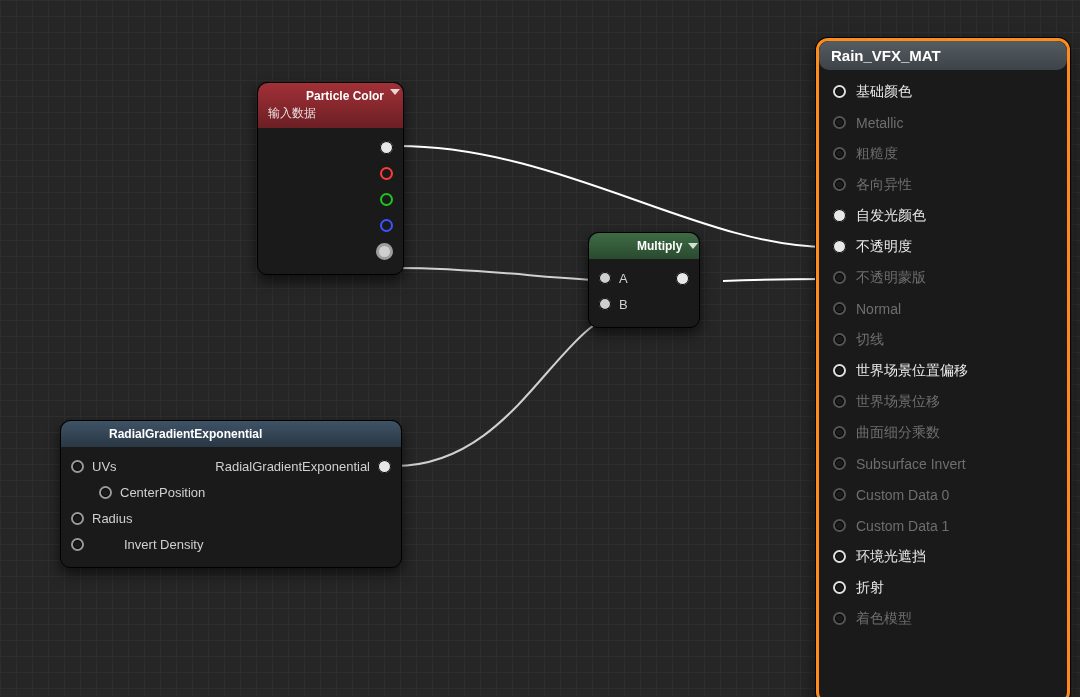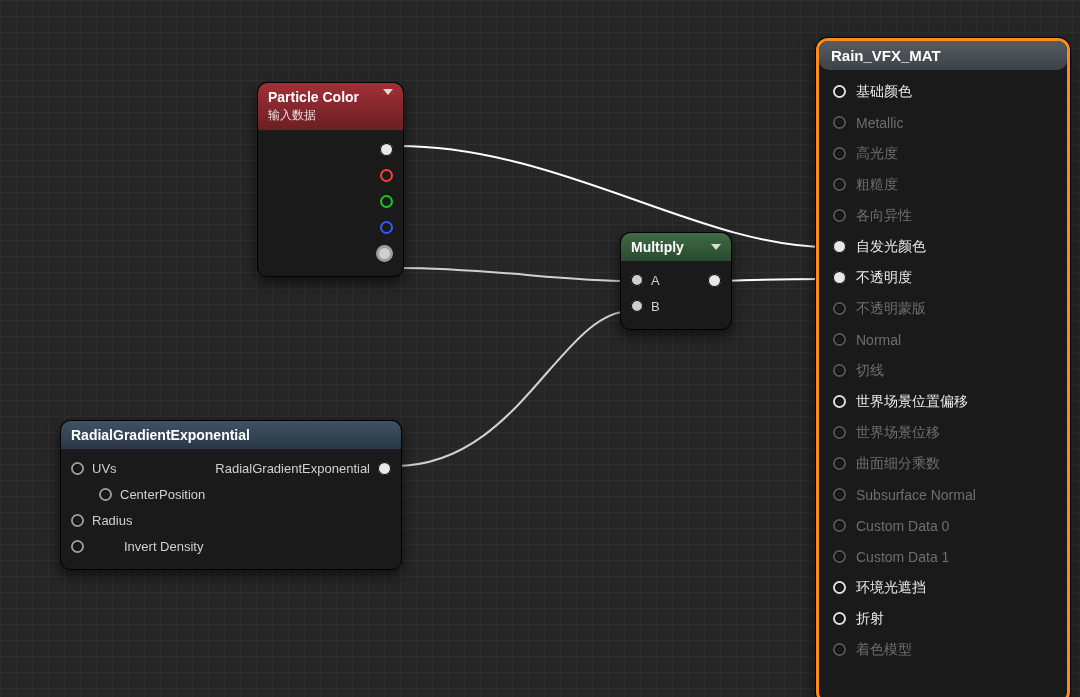--- a/index.html
+++ b/index.html
@@ -12,21 +12,21 @@
       linear-gradient(90deg,#2e2e2e 1px,transparent 1px),
       linear-gradient(#333 1px,transparent 1px),
       linear-gradient(90deg,#333 1px,transparent 1px);
     background-size:16px 16px,16px 16px,128px 128px,128px 128px;
     background-position:0 0,0 0,0 0,0 0;
   }
   svg.wires{position:absolute;left:0;top:0;width:1080px;height:697px;pointer-events:none;}
   
   .node{position:absolute;background:#1a1a1a;border:1px solid #000;border-radius:10px;box-shadow:0 6px 14px rgba(0,0,0,0.6);}
   .node-head{padding:6px 10px;border-top-left-radius:10px;border-top-right-radius:10px;font-weight:600;color:#fff;display:flex;align-items:center;justify-content:space-between;}
-  .node-head .title{white-space:nowrap;font-size:14px;}
+  .node-head .title{white-space:nowrap;font-size:12px;margin-left:38px;}
   .node-sub{font-size:12px;opacity:.85;margin-top:2px;font-weight:400;}
   .chev{width:0;height:0;border-left:5px solid transparent;border-right:5px solid transparent;border-top:6px solid rgba(255,255,255,.8);margin-left:6px;}
   .node-body{padding:6px 10px 10px 10px;}
   .row{display:flex;align-items:center;height:26px;justify-content:space-between;}
   .row .lbl{font-size:13px;color:#d0d0d0;}
   .pin{width:13px;height:13px;border-radius:50%;flex:0 0 auto;box-shadow:0 0 0 1px #000 inset;}
   .pin-solid{background:#e8e8e8;}
   .pin-hollow{background:#1a1a1a;border:2px solid;box-sizing:border-box;}
   .pin-hollow-gray{border-color:#9a9a9a;}
   .pin-left{margin-right:8px;}
@@ -92,21 +92,21 @@
           <span></span>
           <span class="ring ring-blue"></span>
         </div>
     <div class="row">
           <span></span>
           <span class="pin-big"></span>
         </div>
   </div>
 </div>
 
-<div class="node" style="left:620px;top:232px;width:110px;">
+<div class="node" style="left:588px;top:232px;width:110px;">
   <div class="node-head head-green">
     <span class="title">Multiply</span>
     <div class="chev"></div>
   </div>
   <div class="node-body">
     <div class="row">
       <span style="display:flex;align-items:center;">
         <span class="pin pin-hollow pin-hollow-gray pin-left" style="background:#cfcfcf;border:none;width:12px;height:12px;"></span>
         <span class="lbl">A</span>
       </span>
@@ -167,24 +167,20 @@
         <div class="result-row enabled">
           <span class="pin pin-hollow " style="border: 2px solid rgb(224, 224, 224); background: transparent; box-sizing: border-box;"></span>
           <span class="lbl">基础颜色</span>
         </div>
         <div class="result-row disabled">
           <span class="pin pin-hollow " style="border: 2px solid rgb(85, 85, 85); background: transparent; box-sizing: border-box;"></span>
           <span class="lbl">Metallic</span>
         </div>
         <div class="result-row disabled">
           <span class="pin pin-hollow " style="border: 2px solid rgb(85, 85, 85); background: transparent; box-sizing: border-box;"></span>
-          <span class="lbl">高光度</span>
-        </div>
-        <div class="result-row disabled">
-          <span class="pin pin-hollow " style="border: 2px solid rgb(85, 85, 85); background: transparent; box-sizing: border-box;"></span>
           <span class="lbl">粗糙度</span>
         </div>
         <div class="result-row disabled">
           <span class="pin pin-hollow " style="border: 2px solid rgb(85, 85, 85); background: transparent; box-sizing: border-box;"></span>
           <span class="lbl">各向异性</span>
         </div>
         <div class="result-row enabled">
           <span class="pin pin-solid"></span>
           <span class="lbl">自发光颜色</span>
         </div>
@@ -211,21 +207,21 @@
         <div class="result-row disabled">
           <span class="pin pin-hollow " style="border: 2px solid rgb(85, 85, 85); background: transparent; box-sizing: border-box;"></span>
           <span class="lbl">世界场景位移</span>
         </div>
         <div class="result-row disabled">
           <span class="pin pin-hollow " style="border: 2px solid rgb(85, 85, 85); background: transparent; box-sizing: border-box;"></span>
           <span class="lbl">曲面细分乘数</span>
         </div>
         <div class="result-row disabled">
           <span class="pin pin-hollow " style="border: 2px solid rgb(85, 85, 85); background: transparent; box-sizing: border-box;"></span>
-          <span class="lbl">Subsurface Normal</span>
+          <span class="lbl">Subsurface Invert</span>
         </div>
         <div class="result-row disabled">
           <span class="pin pin-hollow " style="border: 2px solid rgb(85, 85, 85); background: transparent; box-sizing: border-box;"></span>
           <span class="lbl">Custom Data 0</span>
         </div>
         <div class="result-row disabled">
           <span class="pin pin-hollow " style="border: 2px solid rgb(85, 85, 85); background: transparent; box-sizing: border-box;"></span>
           <span class="lbl">Custom Data 1</span>
         </div>
         <div class="result-row enabled">

